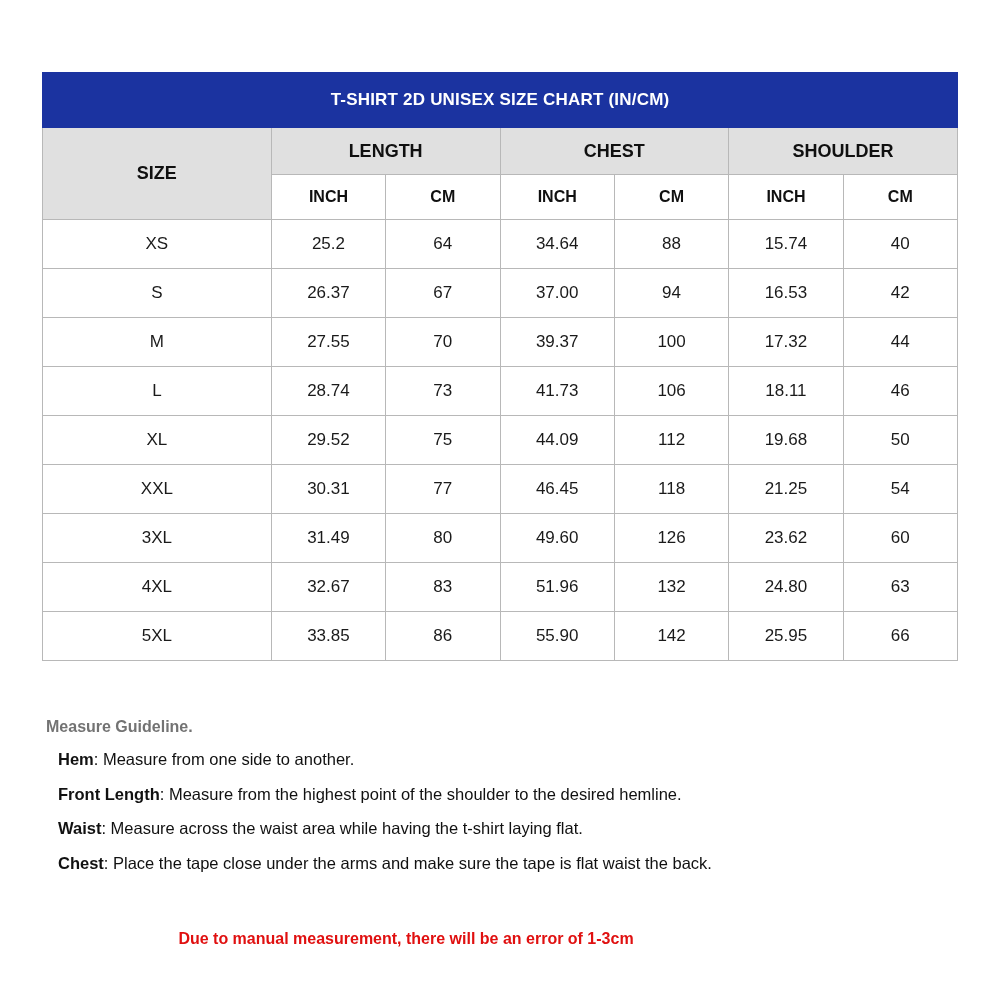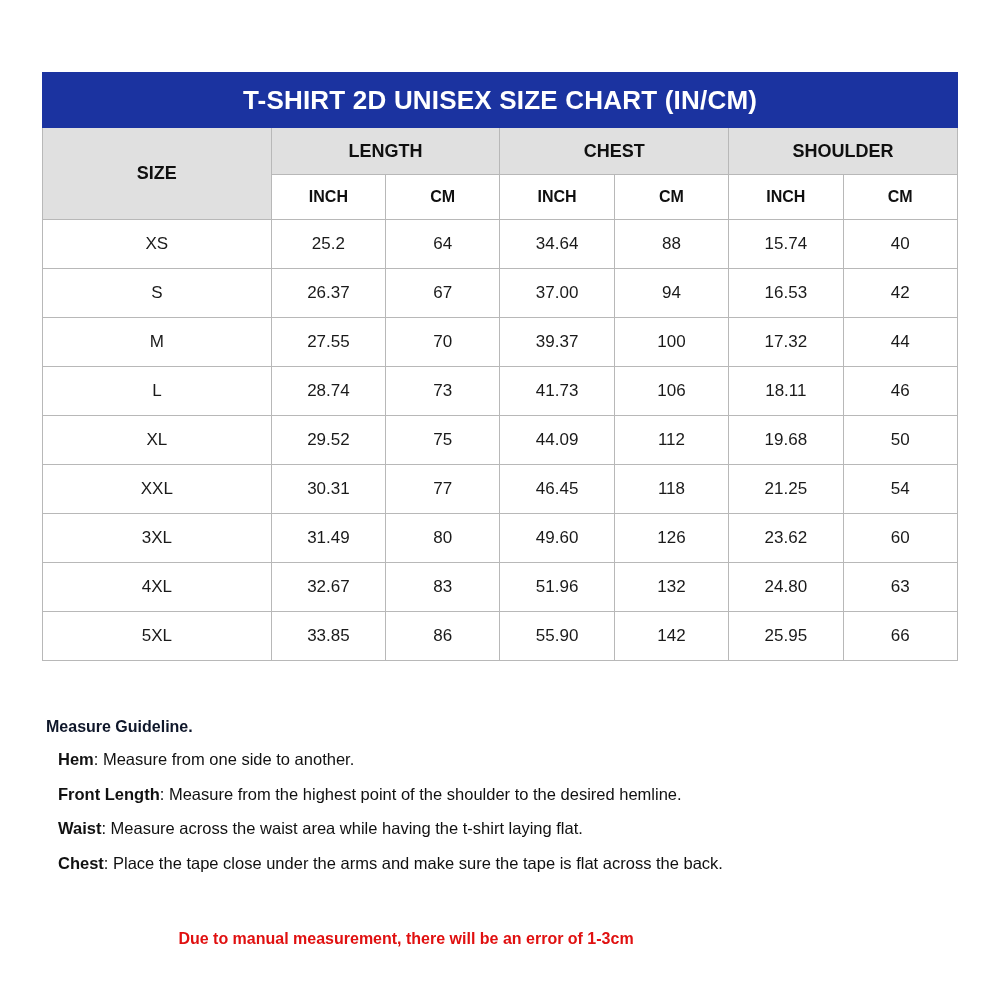--- a/index.html
+++ b/index.html
@@ -35,21 +35,21 @@
   }
   table.size-chart td, table.size-chart th {
     border: 1px solid #b8b8b8;
     padding: 0;
     text-align: center;
     vertical-align: middle;
   }
   .title-cell {
     background: #1b33a0;
     color: #ffffff;
-    font-size: 26px;
+    font-size: 17px;
     font-weight: bold;
     height: 54px;
     letter-spacing: 0.2px;
     border: 1px solid #1b33a0 !important;
   }
   .grp-head {
     background: #e0e0e0;
     font-size: 18px;
     font-weight: bold;
     height: 46px;
@@ -77,21 +77,21 @@
   col.c-unit { width: 114px; }
 
   
   .guide {
     position: absolute;
     left: 46px;
     top: 718px;
     width: 910px;
   }
   .guide-title {
-    color: #0f172a;
+    color: #737373;
     font-size: 16px;
     font-weight: bold;
     margin-bottom: 13px;
   }
   .guide-line {
     font-size: 16.5px;
     color: #111111;
     margin-bottom: 14px;
     line-height: 1.25;
   }
@@ -235,19 +235,19 @@
     <div class="guide-line">
       <b>Hem</b><span>: Measure from one side to another.</span>
     </div>
     <div class="guide-line">
       <b>Front Length</b><span>: Measure from the highest point of the shoulder to the desired hemline.</span>
     </div>
     <div class="guide-line">
       <b>Waist</b><span>: Measure across the waist area while having the t-shirt laying flat.</span>
     </div>
     <div class="guide-line">
-      <b>Chest</b><span>: Place the tape close under the arms and make sure the tape is flat across the back.</span>
+      <b>Chest</b><span>: Place the tape close under the arms and make sure the tape is flat waist the back.</span>
     </div>
   </div>
 
   <div class="note">Due to manual measurement, there will be an error of 1-3cm</div>
 
 </div>
 
 </body></html>

